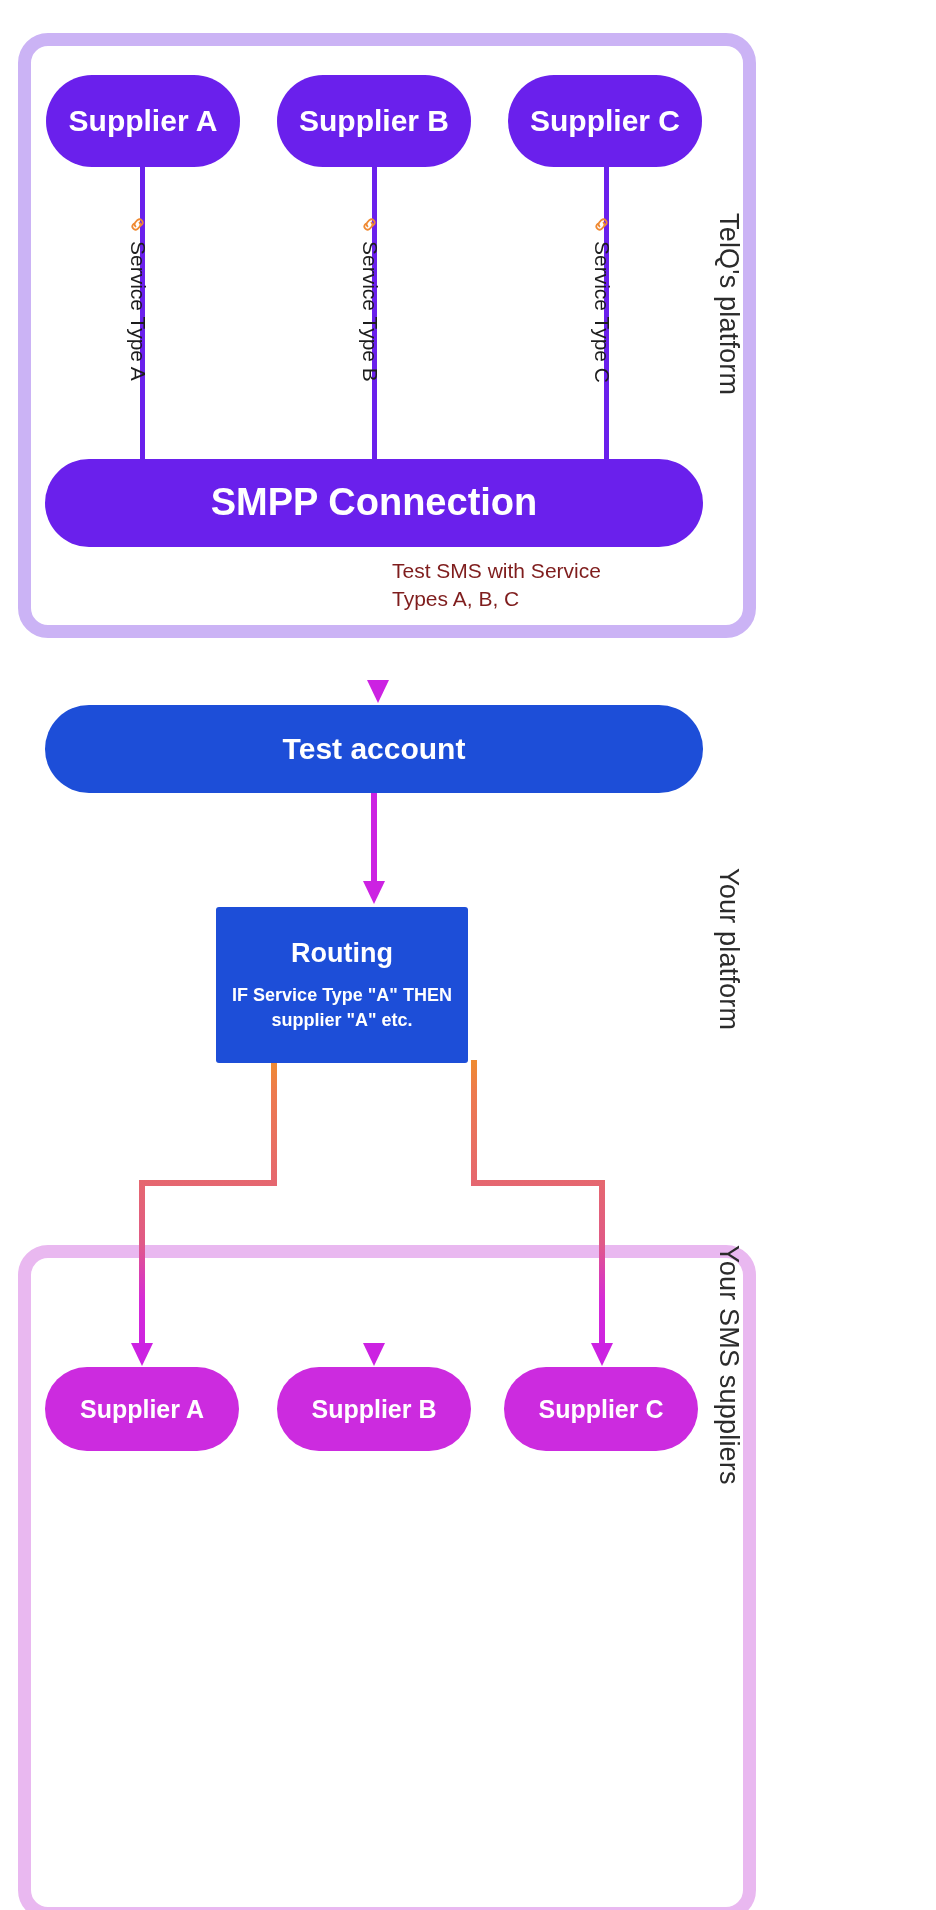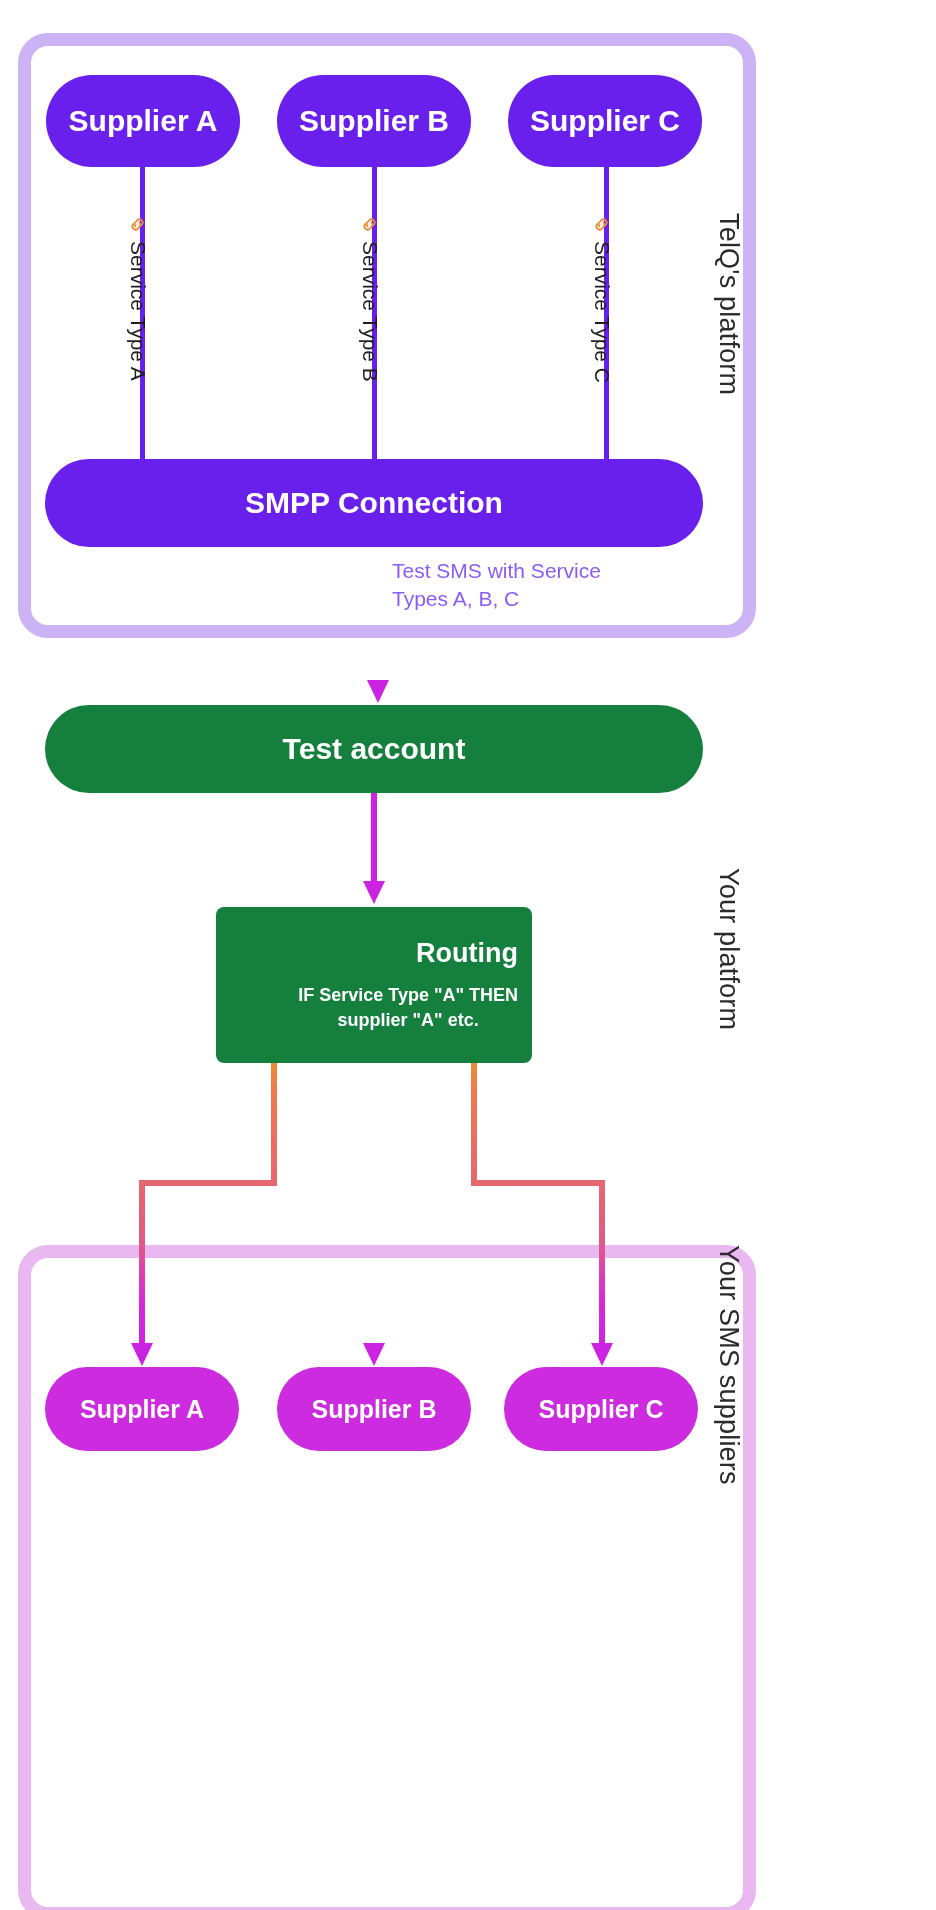--- a/index.html
+++ b/index.html
@@ -74,57 +74,56 @@
   }
   .pill-purple {
     background: #6a20ec;
     border-radius: 46px;
   }
   .pill-magenta {
     background: #cc2bdf;
     border-radius: 46px;
   }
   .pill-orange {
-    background: #15803d;
+    background: #1d4ed8;
   }
 
   .sup-top { top: 52px; width: 194px; height: 92px; font-size: 30px; font-weight: bold; }
   .sup-top-a { left: 46px; }
   .sup-top-b { left: 277px; }
   .sup-top-c { left: 508px; }
 
   .smpp {
     left: 45px;
     top: 436px;
     width: 658px;
     height: 88px;
-    font-size: 30px;
+    font-size: 38px;
     font-weight: bold;
     border-radius: 44px;
     justify-content: center;
   }
 
   .test-account {
     left: 45px;
     top: 682px;
     width: 658px;
     height: 88px;
     font-size: 30px;
     font-weight: bold;
     border-radius: 44px;
   }
 
   .routing {
     left: 216px;
     top: 884px;
-    width: 316px;
+    width: 252px;
     height: 156px;
-    border-radius: 8px;
+    border-radius: 3px;
     padding: 0 14px;
-    align-items: flex-end;
   }
   .routing-title {
     font-size: 27px;
     font-weight: bold;
     margin-bottom: 14px;
   }
   .routing-sub {
     font-size: 18px;
     font-weight: bold;
     line-height: 1.35;
@@ -175,21 +174,21 @@
     top: 0;
     width: 936px;
     height: 1910px;
     pointer-events: none;
   }
 
   
   .caption {
     position: absolute;
     font-size: 21px;
-    color: #8b5cf6;
+    color: #7f1d1d;
     line-height: 1.35;
     white-space: pre-line;
   }
   .caption-testsms { left: 392px; top: 534px; width: 260px; }
 </style>
 </head>
 <body>
 
 <div id="stage">
 

